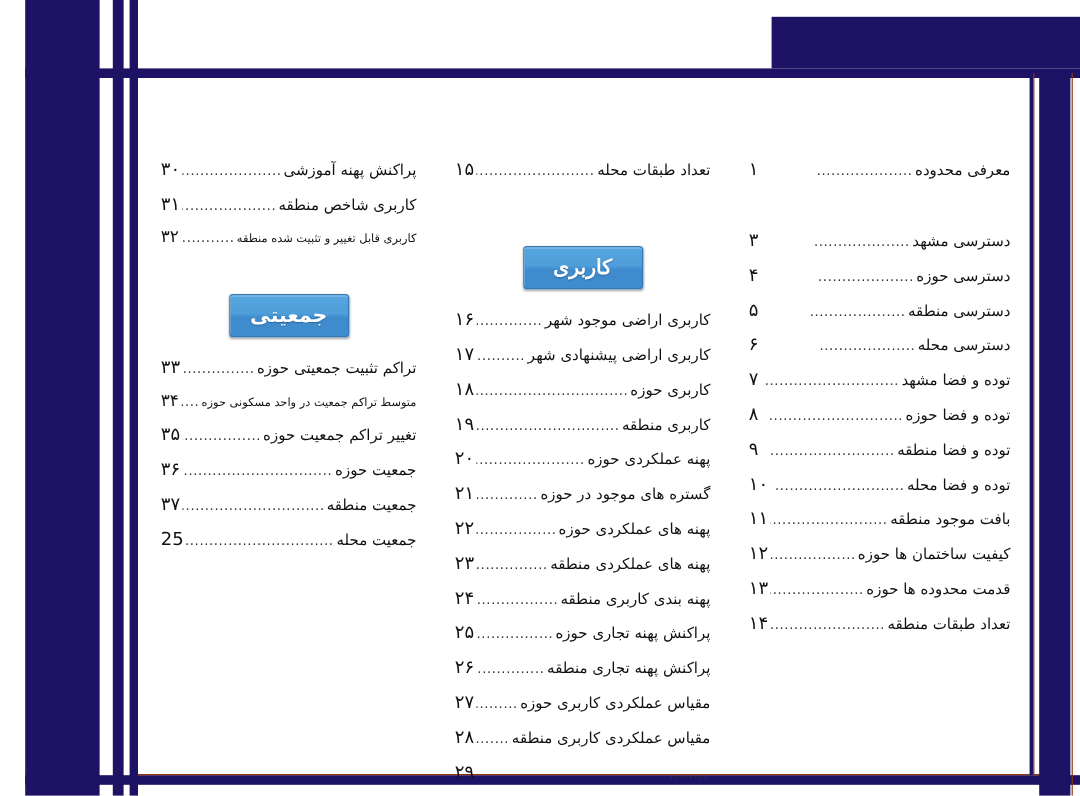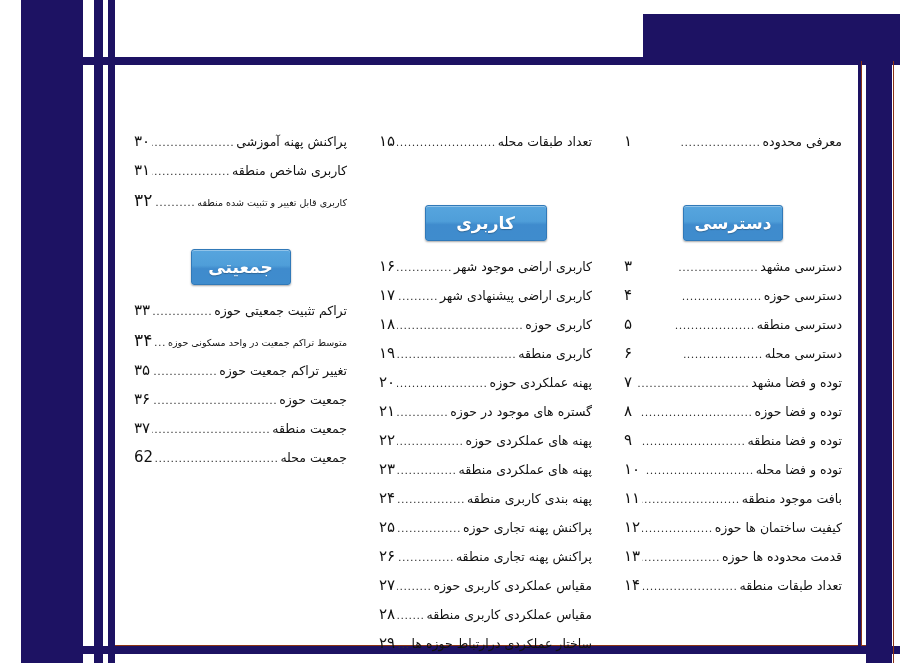--- a/index.html
+++ b/index.html
@@ -110,21 +110,21 @@
     box-shadow: 0 1px 2px rgba(0,0,0,0.35), inset 0 1px 0 rgba(255,255,255,0.35);
     color: #ffffff;
     font-size: 17px;
     font-weight: bold;
     line-height: 34px;
     text-align: center;
     direction: rtl;
     font-family: "DejaVu Sans", sans-serif;
     text-shadow: 0 1px 1px rgba(0,0,0,0.25);
   }
-  .section-header.wide { width: 122px; }
+  .section-header.wide { width: 100px; font-family: Liberation Serif, serif; }
 
   
   .toc-list {
     direction: rtl;
     padding: 0 16px;
     list-style: none;
   }
 
   .toc-entry {
     display: flex;
@@ -151,21 +151,21 @@
     color: #333;
     letter-spacing: 0.5px;
     font-size: 11px;
     white-space: nowrap;
   }
   .toc-page {
     flex: 0 0 auto;
     font-size: 15px;
     color: #111;
   }
-  .toc-entry.small .toc-page { font-size: 17px; }
+  .toc-entry.small .toc-page { font-size: 14px; }
 
   .spacer-sm { height: 14px; }
   .spacer-md { height: 30px; }
 </style>
 </head>
 <body>
 
 <div class="page">
 
   <div class="frame-left-block"></div>
@@ -186,21 +186,20 @@
       <ul class="toc-list">
         <li class="toc-entry">
           <span class="toc-title">معرفی محدوده</span>
           <span class="toc-dots">....................</span>
           <span class="toc-page">۱</span>
         </li>
       </ul>
 
       <div class="spacer-md"></div>
 
-      <div class="section-header">دسترسی</div>
 
       <ul class="toc-list">
         <li class="toc-entry">
           <span class="toc-title">دسترسی مشهد</span>
           <span class="toc-dots">....................</span>
           <span class="toc-page">۳</span>
         </li>
         <li class="toc-entry">
           <span class="toc-title">دسترسی حوزه</span>
           <span class="toc-dots">....................</span>
@@ -336,21 +335,20 @@
           <span class="toc-title">مقیاس عملکردی کاربری حوزه</span>
           <span class="toc-dots">.............</span>
           <span class="toc-page">۲۷</span>
         </li>
         <li class="toc-entry">
           <span class="toc-title">مقیاس عملکردی کاربری منطقه</span>
           <span class="toc-dots">............</span>
           <span class="toc-page">۲۸</span>
         </li>
         <li class="toc-entry">
-          <span class="toc-title">ساختار عملکردی درارتباط حوزه ها</span>
           <span class="toc-dots">........</span>
           <span class="toc-page">۲۹</span>
         </li>
       </ul>
     </div>
 
     <div class="col col-left">
       <ul class="toc-list">
         <li class="toc-entry">
           <span class="toc-title">پراکنش پهنه آموزشی</span>
@@ -395,19 +393,19 @@
           <span class="toc-page">۳۶</span>
         </li>
         <li class="toc-entry">
           <span class="toc-title">جمعیت منطقه</span>
           <span class="toc-dots">................................</span>
           <span class="toc-page">۳۷</span>
         </li>
         <li class="toc-entry">
           <span class="toc-title">جمعیت محله</span>
           <span class="toc-dots">.................................</span>
-          <span class="toc-page">62</span>
+          <span class="toc-page">25</span>
         </li>
       </ul>
     </div>
 
   </div>
 </div>
 
 </body></html>

